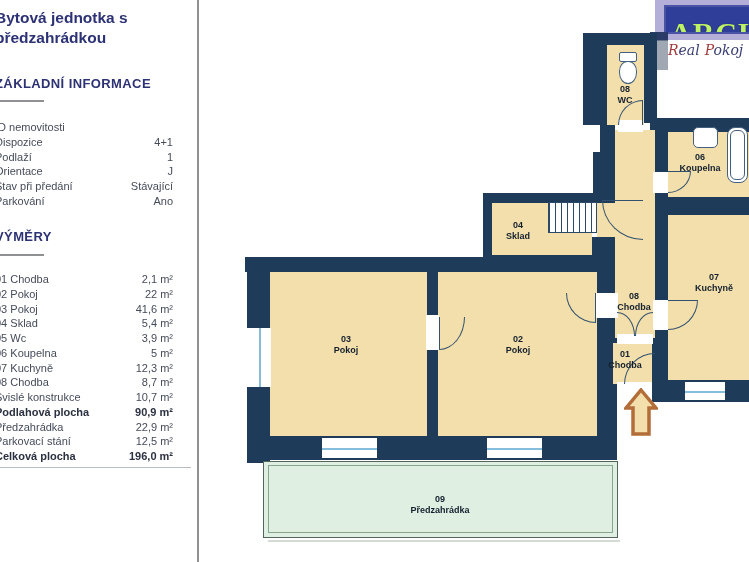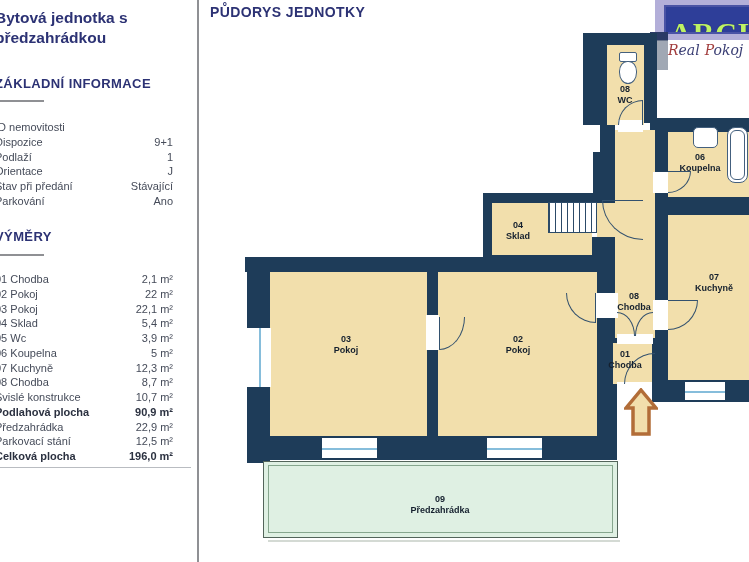--- a/index.html
+++ b/index.html
@@ -65,21 +65,21 @@
     <div class="sb-head" style="top:76px">ZÁKLADNÍ INFORMACE</div>
     <div class="sb-underline" style="top:100px"></div>
 
     <div class="rows" style="top:120px">
       <div class="s-row">
           <span>ID nemovitosti</span>
           <span></span>
         </div>
       <div class="s-row">
           <span>Dispozice</span>
-          <span>9+1</span>
+          <span>4+1</span>
         </div>
       <div class="s-row">
           <span>Podlaží</span>
           <span>1</span>
         </div>
       <div class="s-row">
           <span>Orientace</span>
           <span>J</span>
         </div>
       <div class="s-row">
@@ -99,21 +99,21 @@
       <div class="s-row">
           <span>01 Chodba</span>
           <span>2,1 m²</span>
         </div>
       <div class="s-row">
           <span>02 Pokoj</span>
           <span>22 m²</span>
         </div>
       <div class="s-row">
           <span>03 Pokoj</span>
-          <span>22,1 m²</span>
+          <span>41,6 m²</span>
         </div>
       <div class="s-row">
           <span>04 Sklad</span>
           <span>5,4 m²</span>
         </div>
       <div class="s-row">
           <span>05 Wc</span>
           <span>3,9 m²</span>
         </div>
       <div class="s-row">
@@ -146,21 +146,20 @@
         </div>
       <div class="s-row bold">
           <span>Celková plocha</span>
           <span>196,0 m²</span>
         </div>
     </div>
     <div class="table-endline"></div>
   </div>
   <div class="divider"></div>
 
-  <div class="plan-title">PŮDORYS JEDNOTKY</div>
 
   <div class="logo-lav"></div>
   <div class="logo-box">
     <span>ARCH</span>
   </div>
   <div class="logo-navy"></div>
   <div class="logo-gray"></div>
   <div class="logo-script">
     <span>Real</span><span>Pokoj</span>
   </div>

